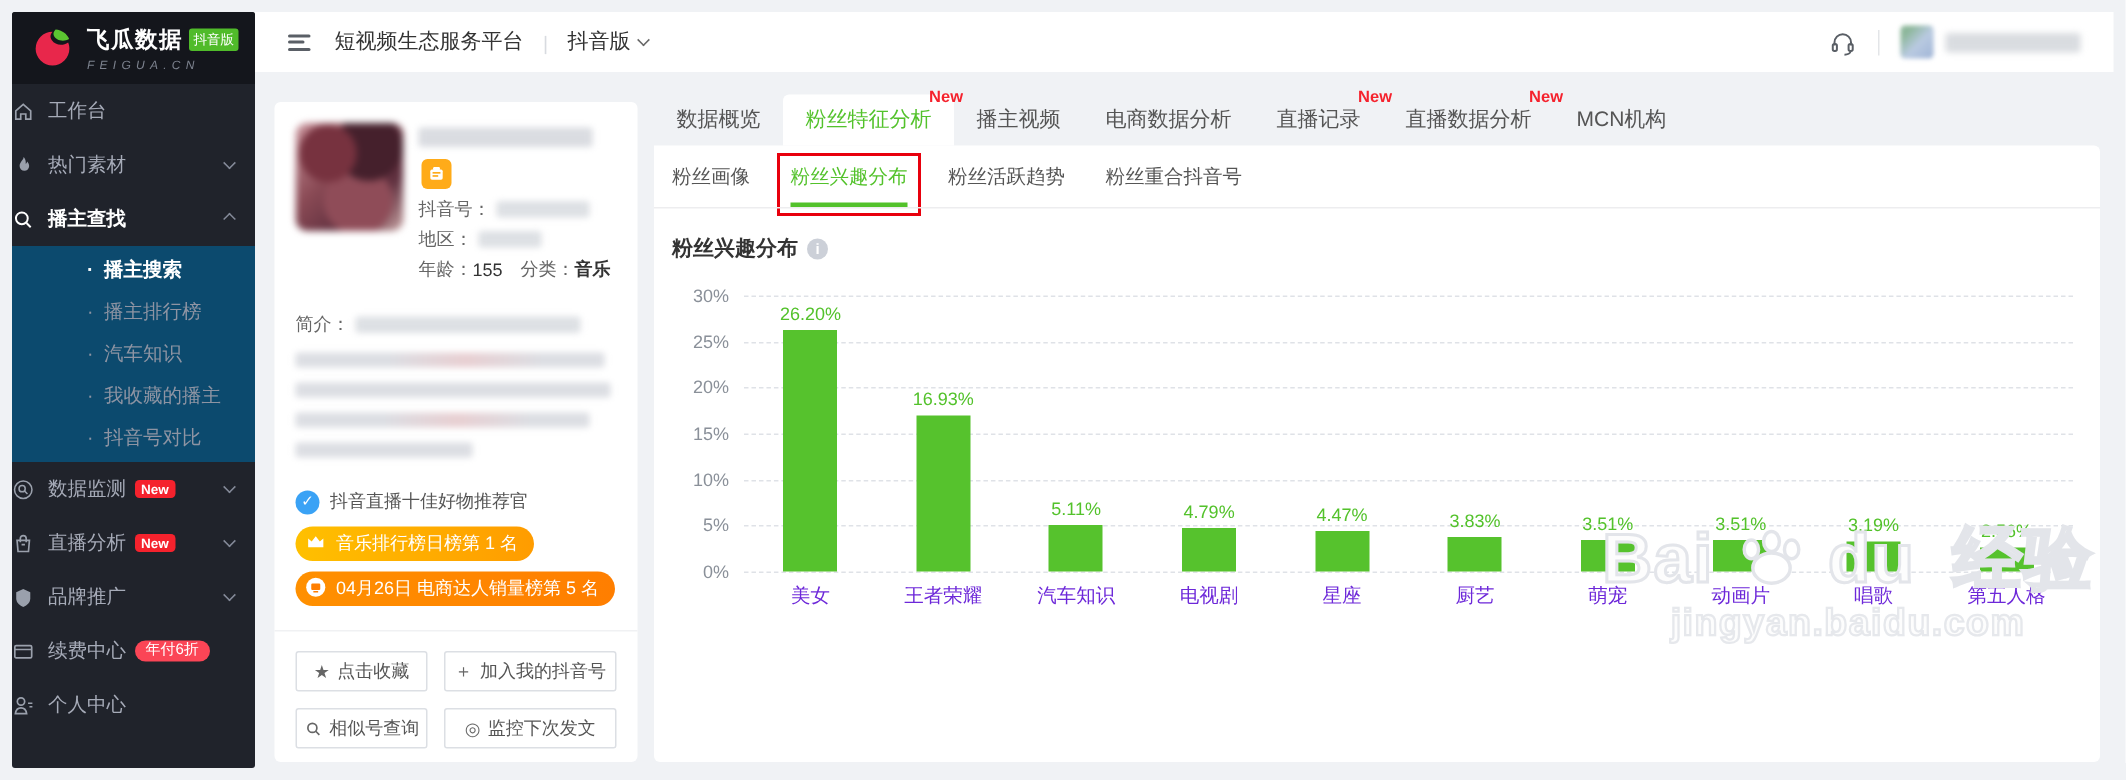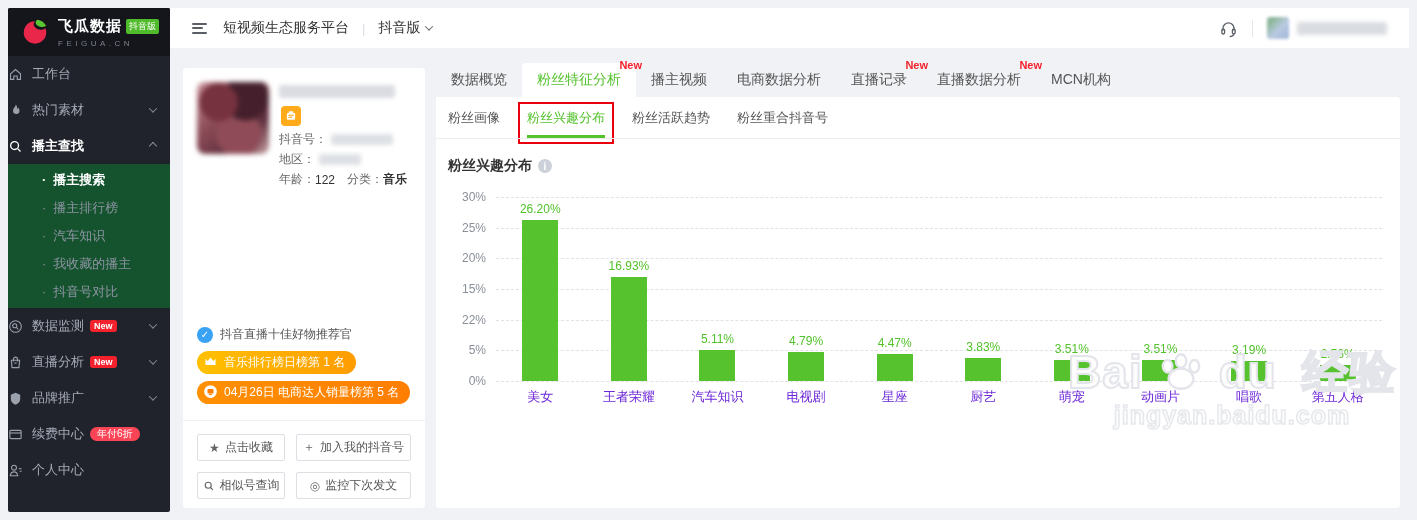--- a/index.html
+++ b/index.html
@@ -14,37 +14,37 @@
 
   
   .sidebar{position:absolute; left:8px; top:8px; width:162px; height:504px;
     background:#20232b; overflow:hidden; border-radius:2px;}
   .logo-row{display:flex; align-items:center; gap:8px; height:48px;
     padding-left:12px; background:#14161c;}
   .logo-mark, .logo-mark svg{width:30px; height:30px; display:block;}
   .brand-line{display:flex; align-items:center; gap:4px;}
   .brand-name{color:#fff; font-size:15px; font-weight:bold; letter-spacing:1px;}
   .edition-badge{background:#50bb2a; color:#fff; font-size:9px; padding:1px 3px; border-radius:2px;}
-  .brand-domain{color:#7c828e; font-size:8px; letter-spacing:3.5px; margin-top:3px;}
+  .brand-domain{color:#7c828e; font-size:8px; letter-spacing:3.5px; margin-top:3px;font-style:italic;}
 
   .menu{font-size:13px; color:#a6abb8;}
   .side-item{display:flex; align-items:center; height:36px; padding:0 14px 0 0; cursor:pointer; position:relative;}
   .side-item .ic{width:15px; height:15px; margin-right:9px; display:inline-flex; color:#9aa0ac; flex:none;}
   .side-item .ic svg{width:15px; height:15px;}
   .side-item.active{color:#fff; font-weight:bold;}
   .side-item.active .ic{color:#fff;}
   .badge-new{background:#f5222d; color:#fff; font-size:9px; font-weight:bold;
     border-radius:3px; padding:1.5px 4px; margin-left:6px; line-height:1;}
   .promo-pill{background:#fb4556; color:#fff; font-size:10px; border-radius:9px;
     padding:2px 7px; margin-left:6px; line-height:1;}
   .chev{margin-left:auto; width:6px; height:6px; border-right:1.5px solid #858b9a;
     border-bottom:1.5px solid #858b9a; flex:none;}
   .chev.down{transform:rotate(45deg) translate(-1px,-1px);}
   .chev.up{transform:rotate(-135deg);}
-  .submenu{background:#14532d; padding:2px 0;}
+  .submenu{background:#0c4a6e; padding:2px 16px;}
   .sub-item{height:28px; line-height:28px; padding-left:34px; color:#8e94a3; font-size:13px; cursor:pointer;}
   .sub-item::before{content:"·"; margin-right:7px;}
   .sub-item.active{color:#fff; font-weight:bold;}
 
   
   .topbar{position:absolute; left:170px; top:8px; right:8px; height:40px; background:#fff;
     display:flex; align-items:center; padding:0 22px;}
   .collapse-icon{display:flex; flex-direction:column; justify-content:space-between;
     width:15px; height:11px; margin-right:16px; cursor:pointer;}
   .collapse-icon i{display:block; height:2px; background:#5a5f66; border-radius:1px;}
@@ -301,24 +301,34 @@
     <div class="pf-row" style="top:63px">
       <span>抖音号：</span>
       <span class="pf-blur" style="width:62px"></span>
     </div>
     <div class="pf-row" style="top:83px">
       <span>地区：</span>
       <span class="pf-blur" style="width:42px"></span>
     </div>
     <div class="pf-row" style="top:103px">
       <span>年龄：</span>
-      <span class="pf-dark">122</span>
+      <span class="pf-dark">155</span>
       <span style="width:12px"></span>
       <span>分类：</span>
       <span class="pf-dark" style="font-weight:bold">音乐</span>
+    </div>
+    <div class="bio-block">
+      <div class="bio-first">
+        <span>简介：</span>
+        <span class="pf-blur" style="width:150px"></span>
+      </div>
+      <div class="bio-bar pinkish" style="width:206px"></div>
+      <div class="bio-bar" style="width:210px"></div>
+      <div class="bio-bar pinkish" style="width:196px"></div>
+      <div class="bio-bar" style="width:118px"></div>
     </div>
     <div class="verified-row">
       <span class="check-icon">✓</span>
       <span>抖音直播十佳好物推荐官</span>
     </div>
     <div id="rank-badges">
         <div class="rank-pill rank-0">
           <span><svg viewBox="0 0 16 16">
               <path d="M2.6 5.4 5.1 7.4 8 3.8l2.9 3.6 2.5-2v6.2h-10.8z" fill="#fff"></path>
             </svg></span>
@@ -462,21 +472,21 @@
           <div class="xlabel">厨艺</div>
           <div class="xlabel">萌宠</div>
           <div class="xlabel">动画片</div>
           <div class="xlabel">唱歌</div>
           <div class="xlabel">第五人格</div>
         </div>
     <div class="ytick" style="top: 0px;">30%</div>
         <div class="ytick" style="top: 30.6667px;">25%</div>
         <div class="ytick" style="top: 61.3333px;">20%</div>
         <div class="ytick" style="top: 92px;">15%</div>
-        <div class="ytick" style="top: 122.667px;">22%</div>
+        <div class="ytick" style="top: 122.667px;">10%</div>
         <div class="ytick" style="top: 153.333px;">5%</div>
         <div class="ytick" style="top: 184px;">0%</div>
       </div>
 
     <div class="watermark">
       <div class="wm-line1">
         <span class="wm-en">Bai</span>
         <span class="wm-paw">
           <svg viewBox="0 0 48 48" fill="#fff" stroke="#e3e5ea" stroke-width="2.4">
               <ellipse cx="24" cy="31" rx="13" ry="10.5"></ellipse>

